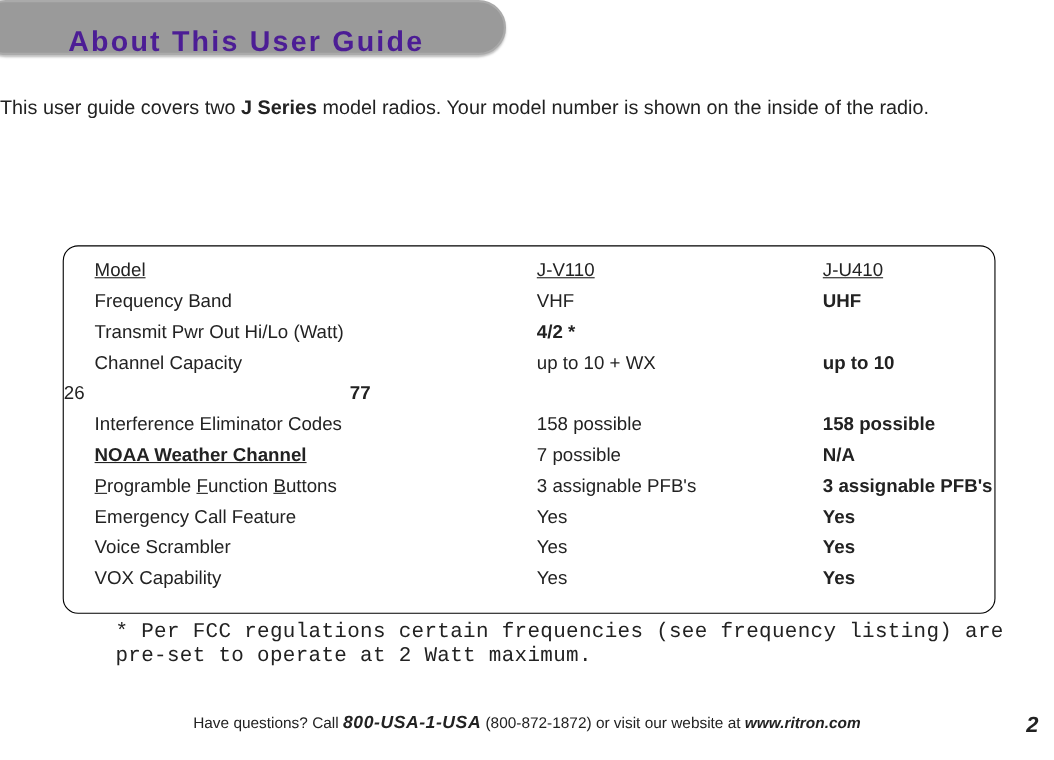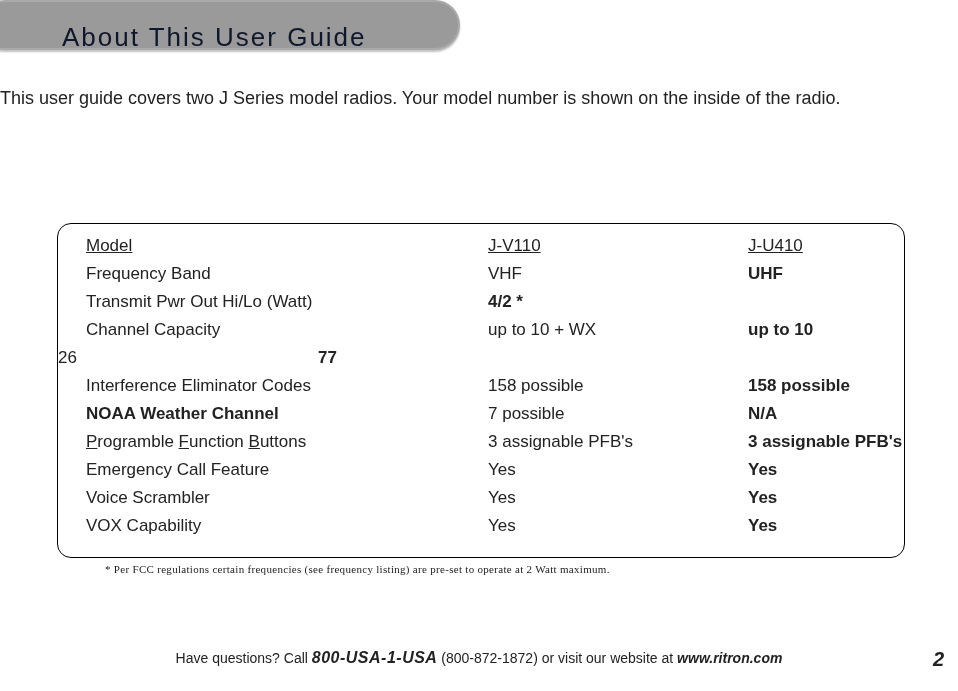--- a/index.html
+++ b/index.html
@@ -26,35 +26,35 @@
     height: 50px;
     background: #9a9a9a;
     border-radius: 25px;
     border: 2px solid #aaa;
     box-shadow: 0 2px 2px rgba(0,0,0,0.25);
     display: flex;
     align-items: center;
     padding-left: 80px;
   }
   .title-pill span {
-    color: #0f172a;
+    color: #4c1d95;
     font-size: 26px;
-    font-weight: normal;
+    font-weight: bold;
     letter-spacing: 2px;
     font-family: Arial, Helvetica, sans-serif;
     margin-top: 24px;
   }
   .intro {
     position: absolute;
     top: 88px;
     left: 0;
     font-size: 18px;
     font-family: Arial, Helvetica, sans-serif;
   }
-  .intro .bold { font-weight: normal; margin-top: 45px; }
+  .intro .bold { font-weight: bold; margin-top: 45px; }
   .spec-table {
     position: absolute;
     top: 223px;
     left: 57px;
     width: 848px;
     border: 1.5px solid #000;
     border-radius: 14px;
     padding: 8px 0 16px 0;
   }
   .spec-row {
@@ -62,27 +62,27 @@
     flex-direction: row;
     align-items: baseline;
     font-size: 17px;
     line-height: 1.65;
     font-family: Arial, Helvetica, sans-serif;
   }
   .col-label { width: 430px; padding-left: 28px; }
   .col-a { width: 260px; }
   .col-b { flex: 1; font-weight: bold; }
   .hdr { font-weight: normal; text-decoration: underline; }
-  .bold-row .col-label { font-weight: bold; }
+  .bold-row .col-label { font-weight: bold; text-decoration: underline; }
   .footnote {
     position: absolute;
     top: 563px;
     left: 105px;
-    font-size: 11px;
-    font-family: Liberation Serif, serif;
+    font-size: 19px;
+    font-family: Liberation Mono, monospace;
     letter-spacing: 0.3px;
   }
   .footer {
     position: absolute;
     bottom: 24px;
     left: 0;
     width: 958px;
     text-align: center;
     font-size: 14px;
     font-family: Arial, Helvetica, sans-serif;

